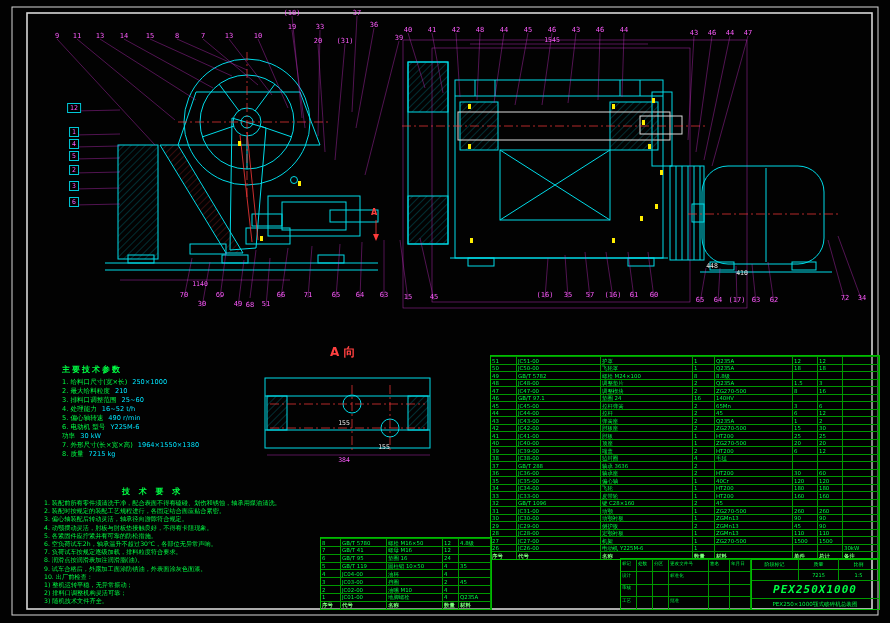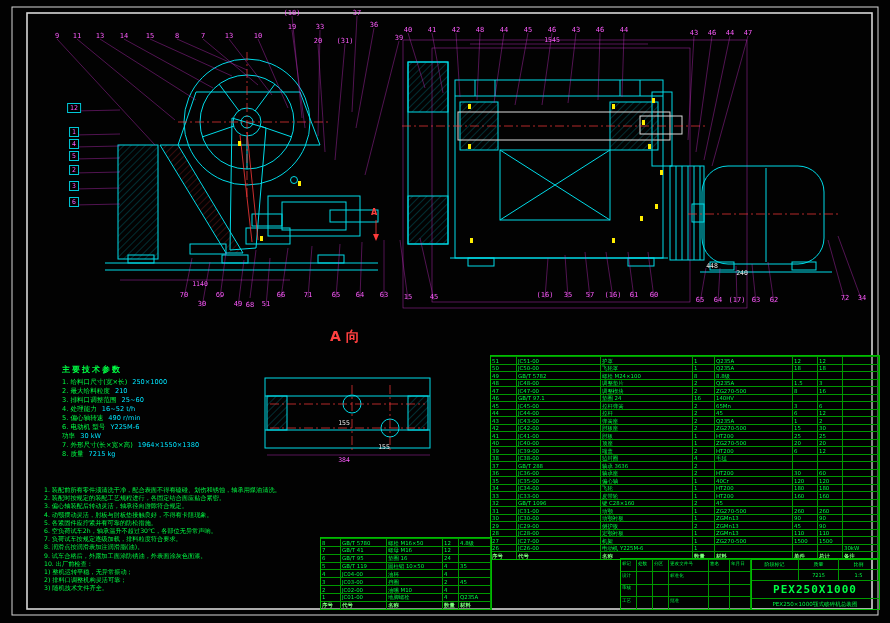--- a/index.html
+++ b/index.html
@@ -33,21 +33,21 @@
   .cell.hdr{color:#7dff7d;font-weight:bold;}
   
   .titleblock{position:absolute;left:620px;top:558px;width:258px;height:50px;border:1px solid #00bb00;z-index:6;}
   #tb-rev{left:0;top:0;width:130px;height:50px;border:none;border-right:1px solid #00bb00;grid-auto-rows:12.4px;position:absolute;}
   .tb-right{position:absolute;left:130px;top:0;width:128px;height:50px;}
   .tb-row1{display:grid;grid-template-columns:48px 40px 40px;height:11px;}
   .tb-row1v{display:grid;grid-template-columns:48px 40px 40px;height:11px;}
   .tb-cell{border-right:.5px solid #009900;border-bottom:.5px solid #009900;color:#00ff44;
            font-size:5px;text-align:center;overflow:hidden;white-space:nowrap;line-height:11px;}
   .tb-title{height:17px;color:#00ff44;font-size:11px;font-weight:bold;letter-spacing:1px;
-            text-align:center;line-height:17px;border-bottom:.5px solid #009900;font-family:"DejaVu Sans Mono",monospace;}
+            text-align:center;line-height:17px;border-bottom:.5px solid #009900;font-family:"DejaVu Sans Mono",monospace;font-style:italic;}
   .tb-sub{height:10px;color:#00ff44;font-size:5.6px;text-align:center;line-height:10px;white-space:nowrap;overflow:hidden;}
 </style>
 </head>
 <body>
 
 <div class="sheet">
 
   <svg id="art" width="890" height="623" viewBox="0 0 890 623">
     <defs>
       <pattern id="hc" width="5" height="5" patternUnits="userSpaceOnUse" patternTransform="rotate(45)">
@@ -313,42 +313,43 @@
       <span class="callout" style="left: 845px; top: 298px; text-align: center;">72</span>
       <span class="callout" style="left: 862px; top: 298px;">34</span>
     </div>
   <div id="dim-layer">
       <span class="dim mag" style="left: 552px; top: 40px;">1545</span>
       <span class="dim mag" style="left: 200px; top: 284px;">1140</span>
       <span class="dim mag" style="left: 344px; top: 460px;">384</span>
       <span class="dim wht" style="left: 344px; top: 423px;">155</span>
       <span class="dim wht" style="left: 384px; top: 447px;">155</span>
       <span class="dim wht" style="left: 712px; top: 266px;">448</span>
-      <span class="dim wht" style="left: 742px; top: 273px;">240</span>
+      <span class="dim wht" style="left: 742px; top: 273px;">410</span>
     </div>
 
-  <span class="freelabel" style="left:330px;top:328px;font-size:14px;">A 向</span>
+  <span class="freelabel" style="left:330px;top:344px;font-size:12px;">A 向</span>
   <span class="freelabel" style="left:371px;top:208px;font-size:8px;">A</span>
 
   <div class="params">
     <div class="ptitle">主要技术参数</div>
     <div id="param-lines">
         <div class="param-line"><span>1. 给料口尺寸(宽×长)</span><span class="pvalue">250×1000</span></div>
         <div class="param-line"><span>2. 最大给料粒度</span><span class="pvalue">210</span></div>
         <div class="param-line"><span>3. 排料口调整范围</span><span class="pvalue">25~60</span></div>
         <div class="param-line"><span>4. 处理能力</span><span class="pvalue">16~52 t/h</span></div>
         <div class="param-line"><span>5. 偏心轴转速</span><span class="pvalue">490 r/min</span></div>
         <div class="param-line"><span>6. 电动机  型号</span><span class="pvalue">Y225M-6</span></div>
         <div class="param-line"><span>        功率</span><span class="pvalue">30 kW</span></div>
         <div class="param-line"><span>7. 外形尺寸(长×宽×高)</span><span class="pvalue">1964×1550×1380</span></div>
         <div class="param-line"><span>8. 质量</span><span class="pvalue">7215 kg</span></div>
       </div>
   </div>
 
   <div class="tech">
+    <div class="ttitle">技 术 要 求</div>
     <div id="tech-lines">
         <div class="tech-line">1. 装配前所有零件须清洗干净，配合表面不得有磕碰、划伤和锈蚀，轴承用煤油清洗。</div>
         <div class="tech-line">2. 装配时按规定的装配工艺规程进行，各固定结合面应贴合紧密。</div>
         <div class="tech-line">3. 偏心轴装配后转动灵活，轴承径向游隙符合规定。</div>
         <div class="tech-line">4. 动颚摆动灵活，肘板与肘板垫接触良好，不得有卡阻现象。</div>
         <div class="tech-line">5. 各紧固件应拧紧并有可靠的防松措施。</div>
         <div class="tech-line">6. 空负荷试车2h，轴承温升不超过30℃，各部位无异常声响。</div>
         <div class="tech-line">7. 负荷试车按规定逐级加载，排料粒度符合要求。</div>
         <div class="tech-line">8. 润滑点按润滑表加注润滑脂(油)。</div>
         <div class="tech-line">9. 试车合格后，外露加工面涂防锈油，外表面涂灰色面漆。</div>

